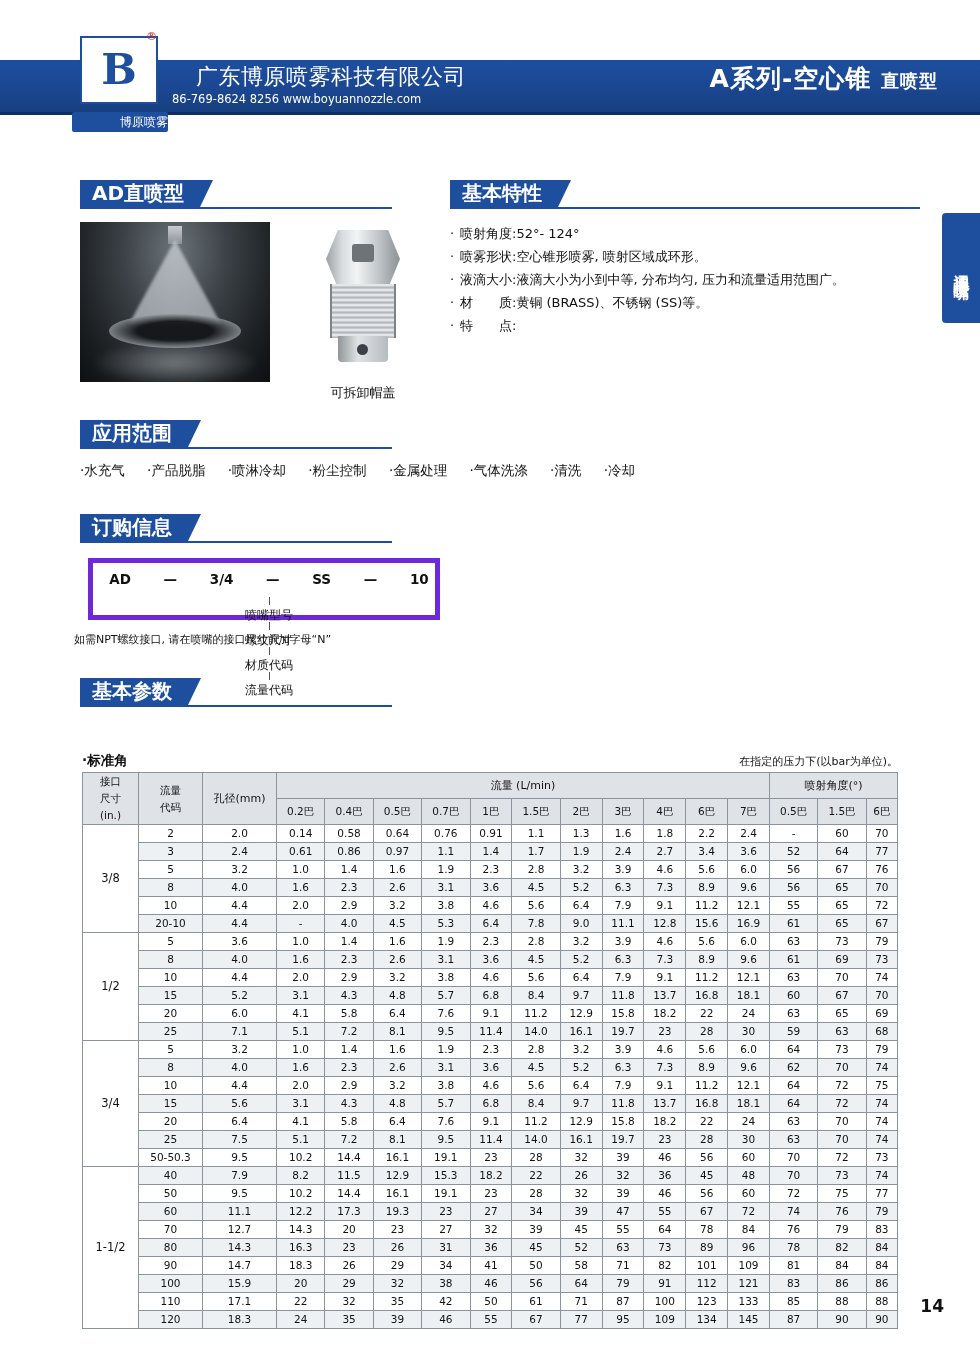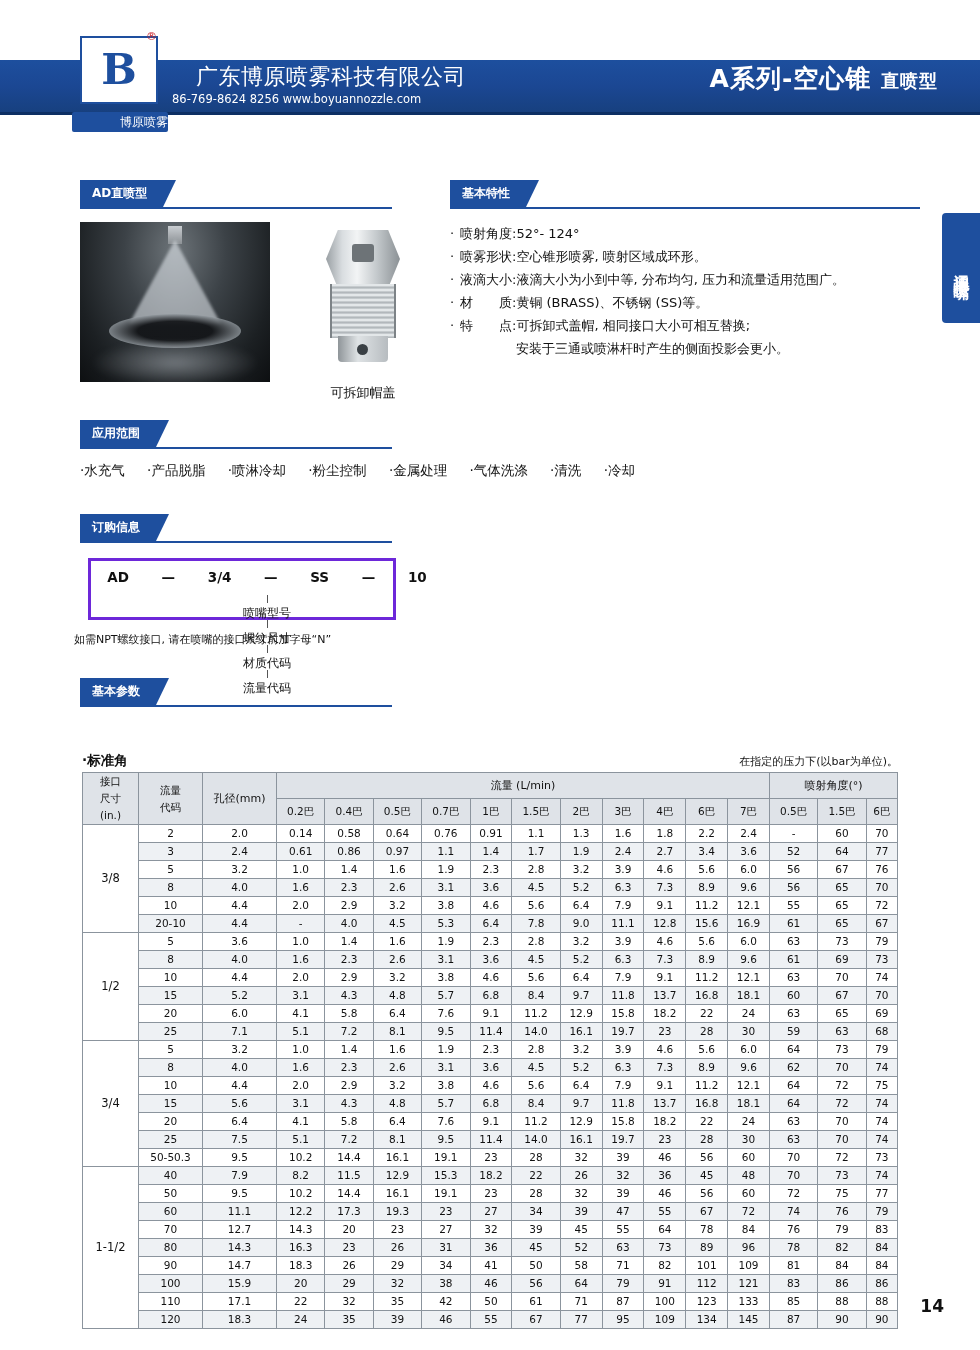--- a/index.html
+++ b/index.html
@@ -65,21 +65,21 @@
   }
   .side-tab span {
     writing-mode: vertical-rl; font-size:16px; font-weight:bold; letter-spacing:3px;
   }
   
   .sec {
     position:absolute;
   }
   .sec-title {
     position:relative; display:inline-block;
-    background:#1e4f9e; color:#fff; font-size:12px; font-weight:bold;
+    background:#1e4f9e; color:#fff; font-size:20px; font-weight:bold;
     padding:4px 16px 4px 12px; height:27px; line-height:19px;
     z-index:2;
   }
   .sec-title::after {
     content:""; position:absolute; right:-13px; top:0;
     border-top:27px solid #1e4f9e; border-right:13px solid transparent;
   }
   .sec-rule {
     position:absolute; left:0; bottom:-2px; height:2px; background:#1e4f9e;
   }
@@ -152,22 +152,22 @@
   .feature-list .dot { width:10px; flex:none; }
   .feature-list .lbl { flex:none; }
   .feature-indent { padding-left:66px; }
   
   .app-items {
     position:absolute; left:80px; top:462px; font-size:13.5px; color:#111;
   }
   .app-items span { margin-right:18px; }
   
   .order-box {
-    position:absolute; left:88px; top:558px; width:308px; height:62px;
-    border:3px solid #6d28d9; background:#fff;
+    position:absolute; left:88px; top:558px; width:352px; height:62px;
+    border:5px solid #6d28d9; background:#fff;
   }
   .order-codes {
     position:absolute; left:0; top:8px; width:352px;
     display:flex; justify-content:space-around; align-items:center;
     font-size:13.5px; font-weight:bold; color:#111;
   }
   .order-labels {
     position:absolute; left:0; top:36px; width:352px;
     display:flex; justify-content:space-around; align-items:center;
     font-size:12px; color:#111;flex-direction:column;
@@ -293,23 +293,21 @@
   <div class="row">
       <span class="dot">·</span>
       <span class="lbl">材　　质</span>
       <span>:</span>
       <span>黄铜 (BRASS)、不锈钢 (SS)等。</span>
     </div>
   <div class="row">
       <span class="dot">·</span>
       <span class="lbl">特　　点</span>
       <span>:</span>
-      <span>可拆卸式盖帽, 相同接口大小可相互替换;</span>
     </div>
-  <div class="feature-indent">安装于三通或喷淋杆时产生的侧面投影会更小。</div>
 </div>
 
 <div class="sec" style="left:80px; top:420px; width:312px;">
   <div class="sec-title">应用范围</div>
   <div class="sec-rule" style="width:312px;"></div>
 </div>
 <div class="app-items">
   <span>·水充气</span>
   <span>·产品脱脂</span>
   <span>·喷淋冷却</span>

